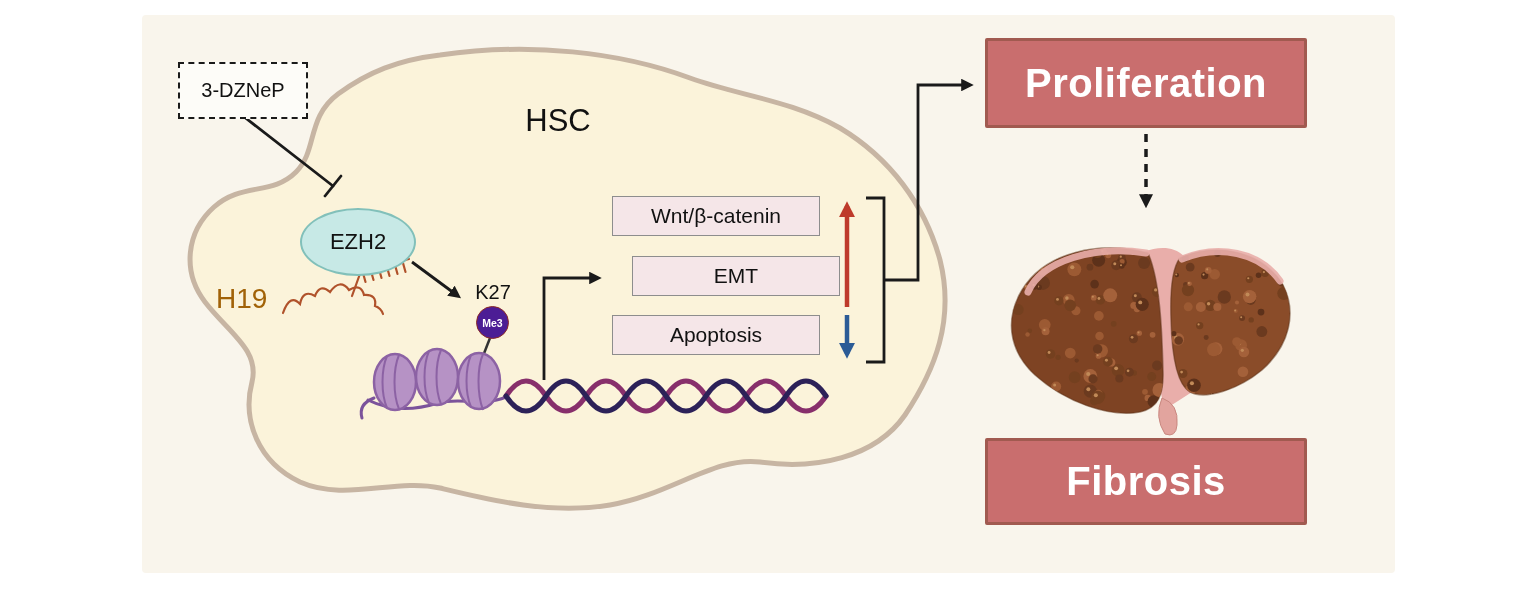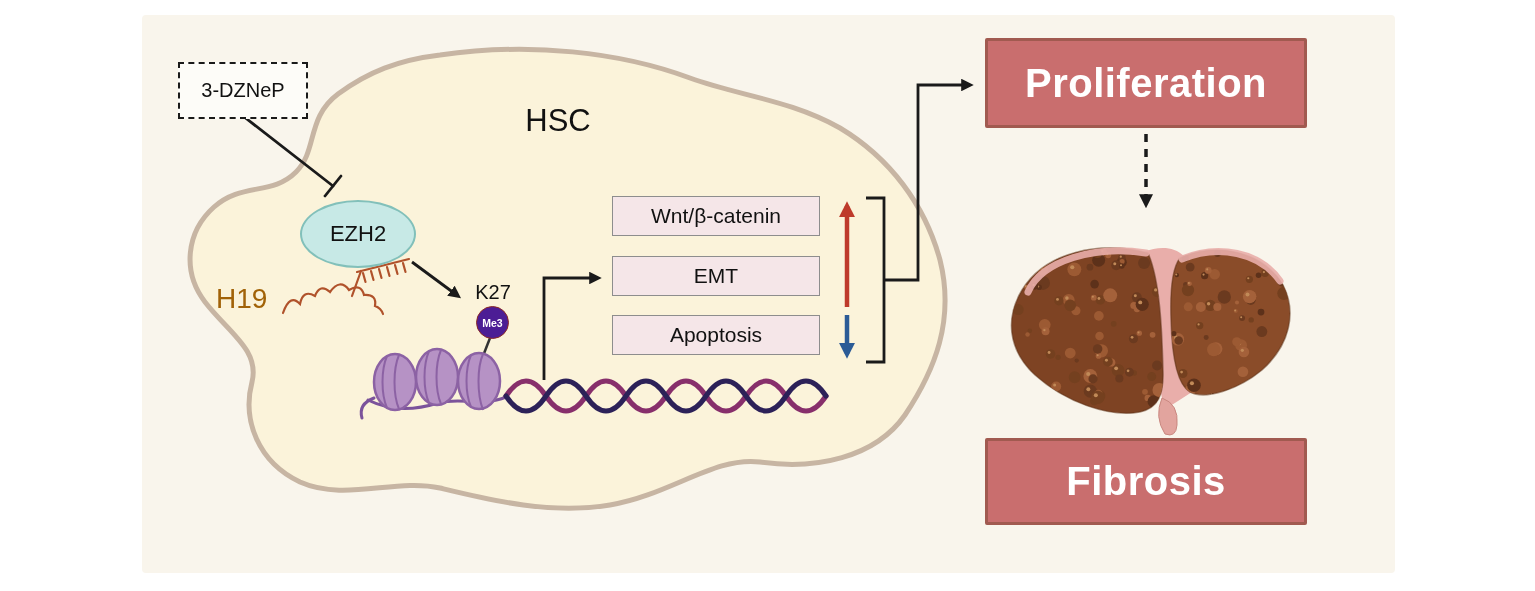--- a/index.html
+++ b/index.html
@@ -12,40 +12,40 @@
   .art{left:0;top:0;}
   .label{color:#1a1a1a;white-space:nowrap;}
   .dzn-box{
     left:178px;top:62px;width:126px;height:53px;
     border:2.5px dashed #1a1a1a;background:#fdfcf8;
     display:flex;align-items:center;justify-content:center;
     font-size:20px;color:#111;
   }
   .hsc{left:508px;top:103px;width:100px;text-align:center;font-size:31px;color:#111;}
   .ezh2{
-    left:300px;top:200px;width:112px;height:64px;border-radius:50%;
+    left:300px;top:208px;width:112px;height:64px;border-radius:50%;
     border:2.5px solid #82c0ba;background:#c7e9e6;
     display:flex;align-items:center;justify-content:center;font-size:22px;color:#111;
   }
   .h19{left:216px;top:283px;font-size:28px;color:#a16207;}
   .k27{left:468px;top:281px;width:50px;text-align:center;font-size:20px;color:#111;}
   .me3{
     left:476px;top:306px;width:33px;height:33px;border-radius:50%;
     background:#ae3431;border:1.5px solid #8c2926;box-sizing:border-box;
     display:flex;align-items:center;justify-content:center;
     font-size:10.5px;font-weight:bold;color:#fff;
   }
   .pbox{
     left:612px;width:208px;height:40px;
     background:#f5e6e8;border:1.5px solid #8d8d8d;box-sizing:border-box;
     display:flex;align-items:center;justify-content:center;
     font-size:21px;color:#111;
   }
   .pbox.b1{top:196px;}
-  .pbox.b2{top:256px;}
+  .pbox.b2{top:256px;margin-left:20px;}
   .pbox.b3{top:315px;}
   .outcome{
     left:985px;width:322px;background:#c96e6e;border:3px solid #a15a50;box-sizing:border-box;
     display:flex;align-items:center;justify-content:center;border-radius:2px;
     font-size:40px;font-weight:bold;color:#ffffff;letter-spacing:.5px;
   }
   .outcome.top{top:38px;height:90px;}
   .outcome.bottom{top:438px;height:87px;}
 </style>
 </head>

